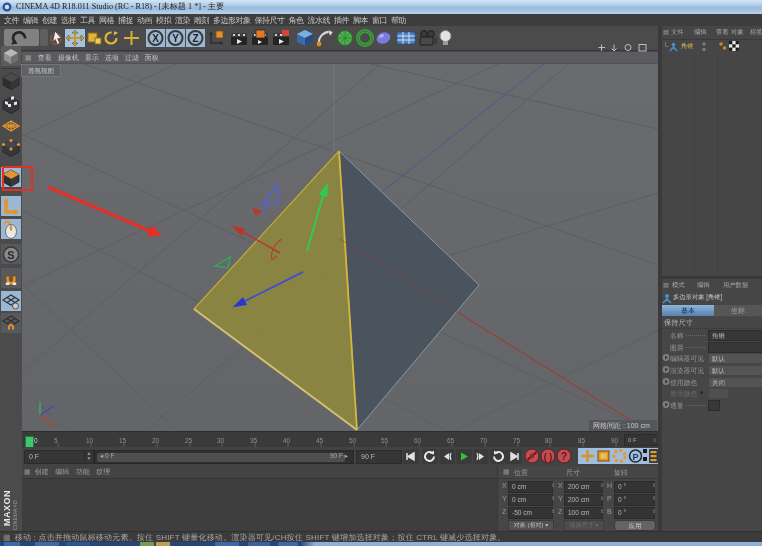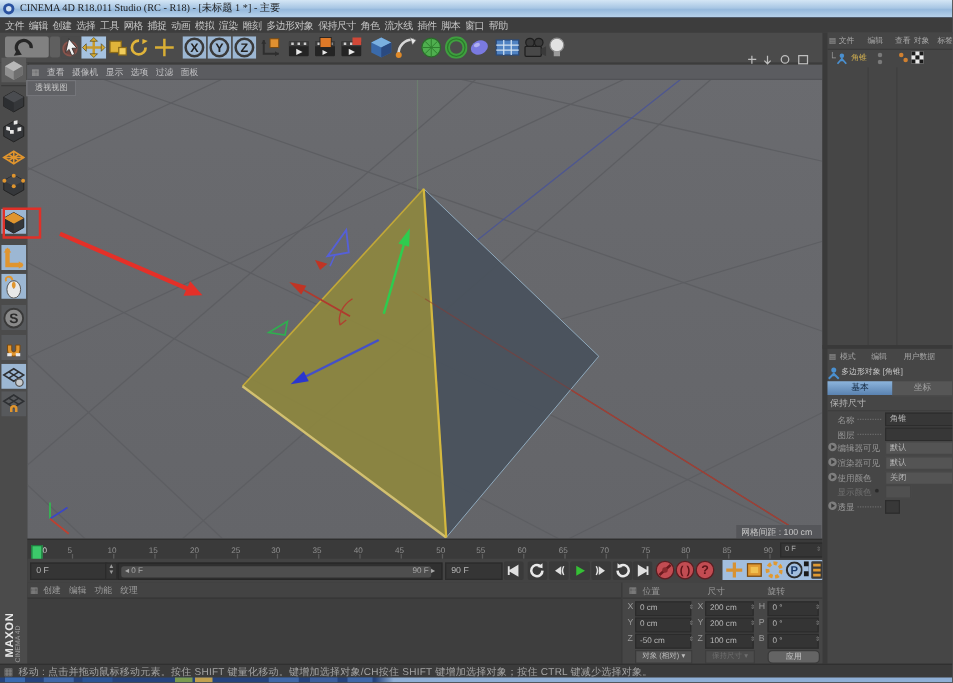--- a/index.html
+++ b/index.html
@@ -667,21 +667,21 @@
         <svg class="abs" style="left:0;top:0" width="8" height="9">
           <circle cx="4" cy="4.5" r="3.4" fill="#7e7e7e"></circle>
           <path d="M3,2.6 l3,1.9 -3,1.9 z" fill="#3a3a3a"></path>
         </svg>
         <span class="amlabel">透显</span>
         <div class="abs" style="left:24px;top:5px;width:19px;border-top:1px dotted #6a6a6a"></div>
         <div class="amfield" style="width:7px;background:#383838"></div>
       </div>
   </div>
 
-  <div class="abs statusbar"><span style="margin-left:3px;color:#8a8a8a">▦</span><span style="margin-left:4px">移动 : 点击并拖动鼠标移动元素。按住 SHIFT 键量化移动。键增加选择对象/CH按住 SHIFT 键增加选择对象；按住 CTRL 键减少选择对象。</span></div>
+  <div class="abs statusbar"><span style="margin-left:3px;color:#8a8a8a">▦</span><span style="margin-left:4px">移动 : 点击并拖动鼠标移动元素。按住 SHIFT 键量化移动。渲染器可见/CH按住 SHIFT 键增加选择对象；按住 CTRL 键减少选择对象。</span></div>
 
   <div class="abs taskbar">
     <div class="tkb" style="left:4px;width:16px;background:#3a6ab0"></div>
     <div class="tkb" style="left:35px;width:24px;background:#4068a8"></div>
     <div class="tkb" style="left:66px;width:24px"></div>
     <div class="tkb" style="left:140px;width:14px;background:#7a9a50"></div>
     <div class="tkb" style="left:156px;width:14px;background:#c0a050"></div>
     <div class="tkb" style="left:215px;width:24px;background:#4068a8"></div>
     <div class="tkb" style="left:248px;width:22px;background:#3c5f9e"></div>
     <div class="tkb" style="left:278px;width:20px;background:#4068a8"></div>

